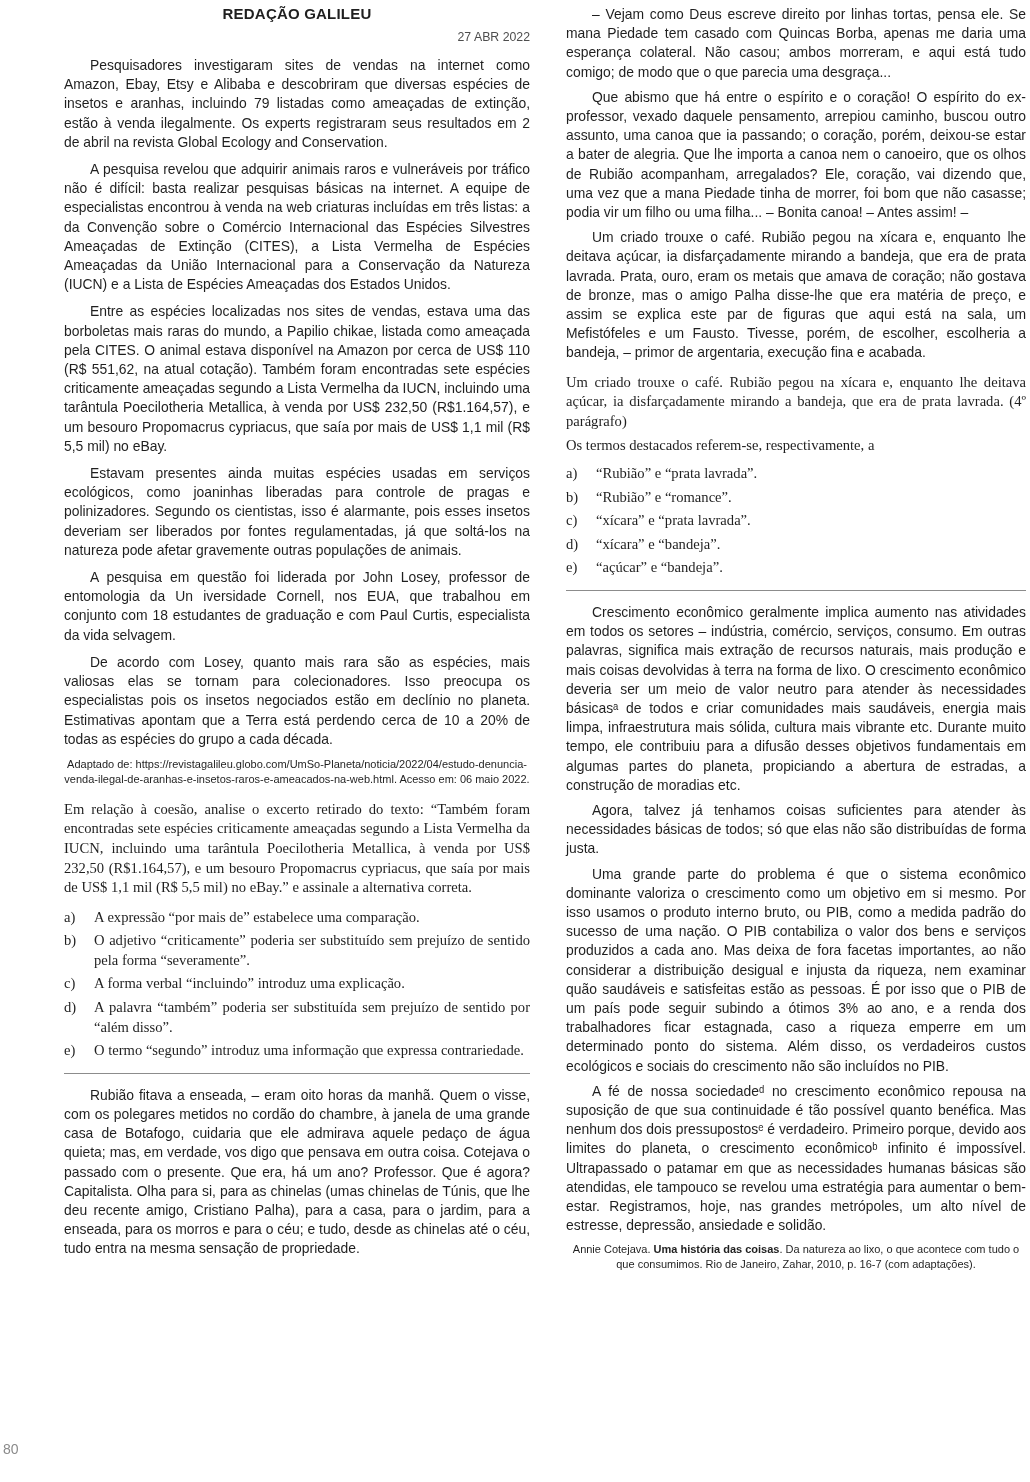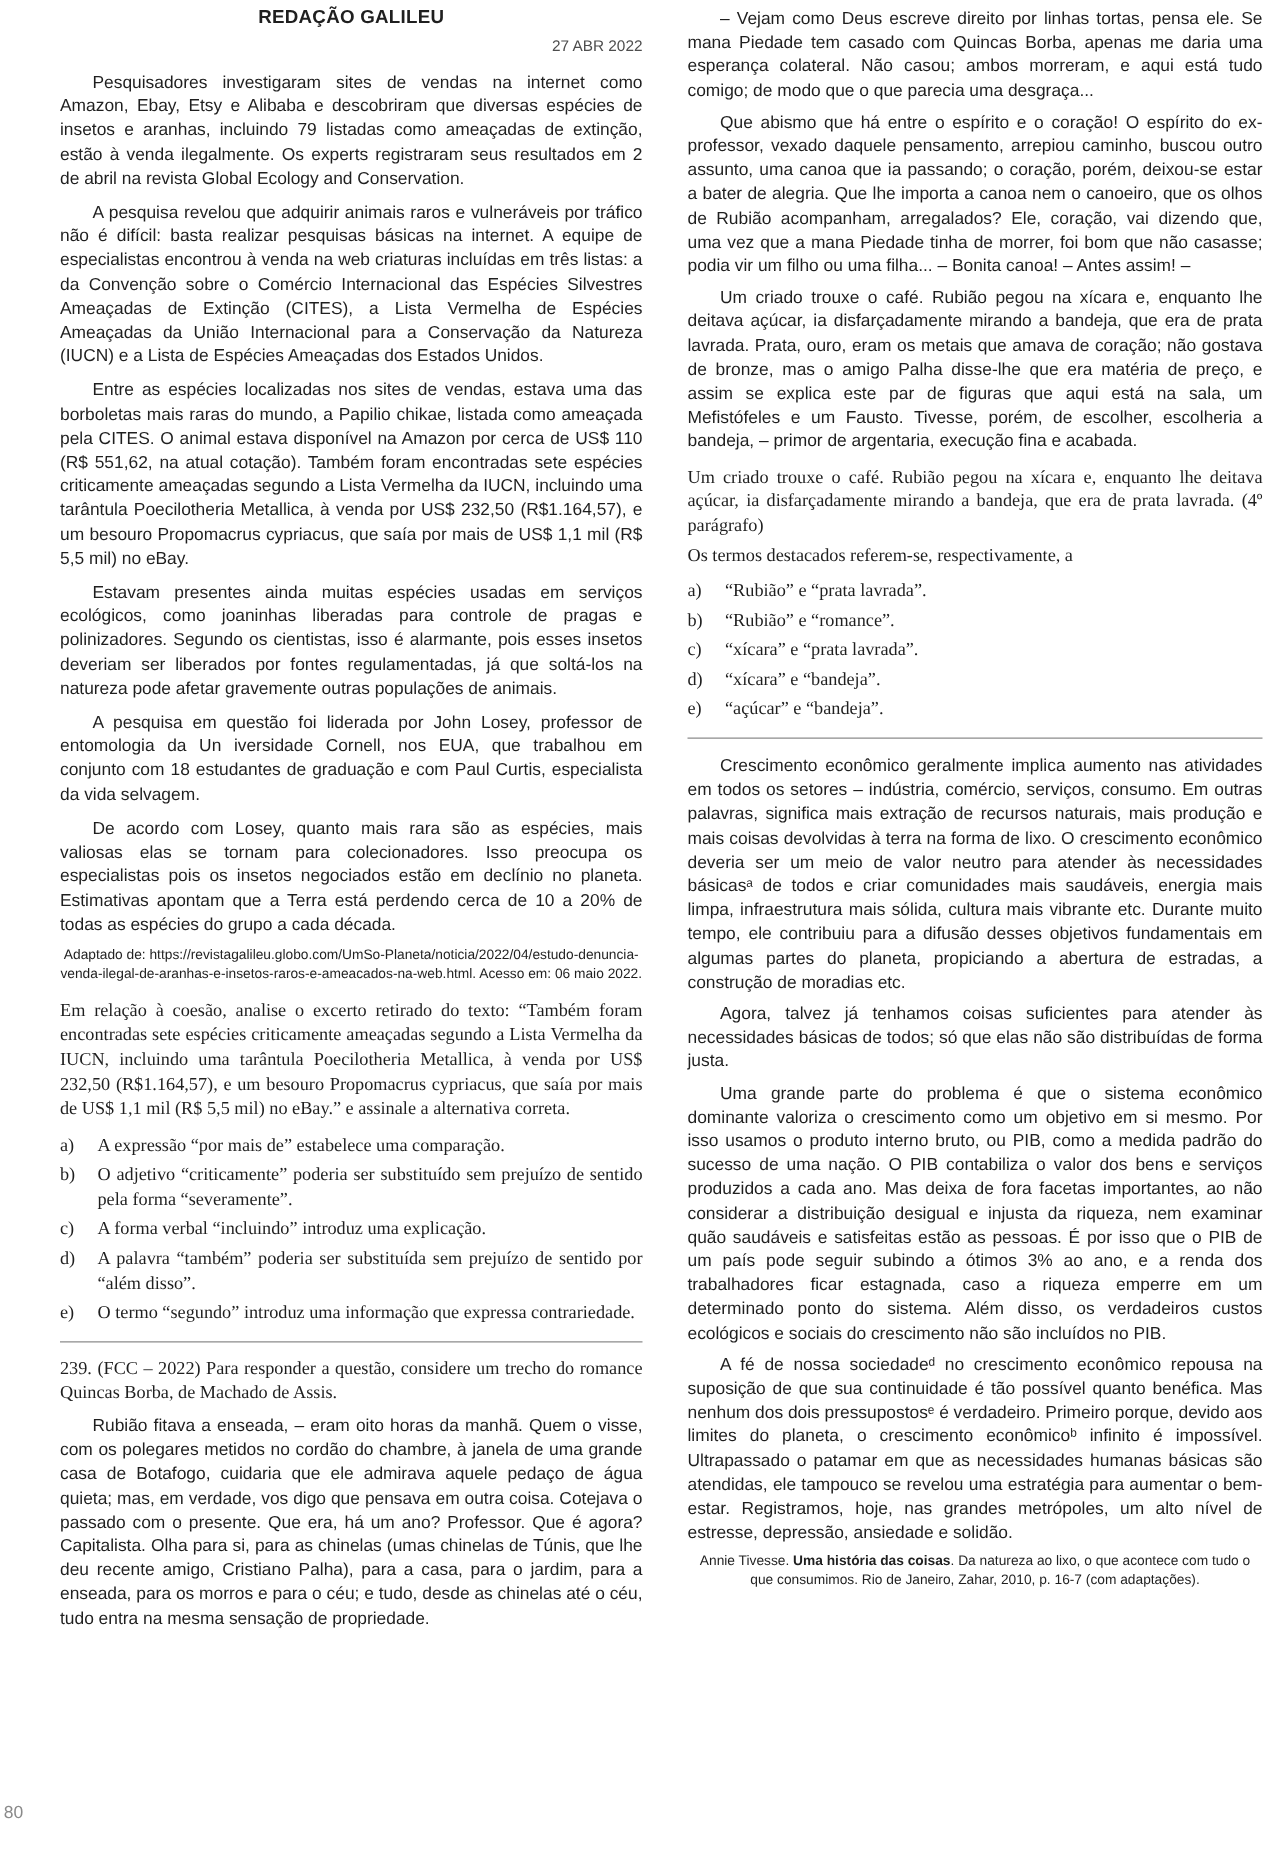--- a/index.html
+++ b/index.html
@@ -7,21 +7,21 @@
   body {
     width: 1030px; height: 1482px;
     font-family: "Liberation Sans", "DejaVu Sans", sans-serif;
     color: #1f1f1f;
     position: relative;
     overflow: hidden;
   }
   .page {
     position: relative;
     width: 1030px; height: 1482px;
-    padding: 5px 4px 0 48px;
+    padding: 5px 4px 0 64px;
     overflow: hidden;
   }
   .columns { display: flex; gap: 36px; }
   .col-left { width: 466px; flex: 0 0 466px; }
   .col-right { width: 460px; flex: 0 0 460px; }
 
   .bt {
     font-size: 13.9px;
     line-height: 19.2px;
     text-align: justify;
@@ -133,21 +133,20 @@
           <span class="opt-text">A palavra “também” poderia ser substituída sem prejuízo de sentido por “além disso”.</span>
         </div>
         <div class="option">
           <span class="opt-letter">e)</span>
           <span class="opt-text">O termo “segundo” introduz uma informação que expressa contrariedade.</span>
         </div>
       </div>
 
       <hr class="divider">
 
-      <p class="serif q-header">239. (FCC – 2022) Para responder a questão, considere um trecho do romance Quincas Borba, de Machado de Assis.</p>
       <p class="bt ind">Rubião fitava a enseada, – eram oito horas da manhã. Quem o visse, com os polegares metidos no cordão do chambre, à janela de uma grande casa de Botafogo, cuidaria que ele admirava aquele pedaço de água quieta; mas, em verdade, vos digo que pensava em outra coisa. Cotejava o passado com o presente. Que era, há um ano? Professor. Que é agora? Capitalista. Olha para si, para as chinelas (umas chinelas de Túnis, que lhe deu recente amigo, Cristiano Palha), para a casa, para o jardim, para a enseada, para os morros e para o céu; e tudo, desde as chinelas até o céu, tudo entra na mesma sensação de propriedade.</p>
     </div>
 
     <div class="col col-right">
       <p class="bt ind">– Vejam como Deus escreve direito por linhas tortas, pensa ele. Se mana Piedade tem casado com Quincas Borba, apenas me daria uma esperança colateral. Não casou; ambos morreram, e aqui está tudo comigo; de modo que o que parecia uma desgraça...</p>
       <p class="bt ind">Que abismo que há entre o espírito e o coração! O espírito do ex-professor, vexado daquele pensamento, arrepiou caminho, buscou outro assunto, uma canoa que ia passando; o coração, porém, deixou-se estar a bater de alegria. Que lhe importa a canoa nem o canoeiro, que os olhos de Rubião acompanham, arregalados? Ele, coração, vai dizendo que, uma vez que a mana Piedade tinha de morrer, foi bom que não casasse; podia vir um filho ou uma filha... – Bonita canoa! – Antes assim! –</p>
       <p class="bt ind">Um criado trouxe o café. Rubião pegou na xícara e, enquanto lhe deitava açúcar, ia disfarçadamente mirando a bandeja, que era de prata lavrada. Prata, ouro, eram os metais que amava de coração; não gostava de bronze, mas o amigo Palha disse-lhe que era matéria de preço, e assim se explica este par de figuras que aqui está na sala, um Mefistófeles e um Fausto. Tivesse, porém, de escolher, escolheria a bandeja, – primor de argentaria, execução fina e acabada.</p>
 
 
       <p class="serif excerpt">Um criado trouxe o café. Rubião pegou na xícara e, enquanto lhe deitava açúcar, ia disfarçadamente mirando a bandeja, que era de prata lavrada. (4º parágrafo)</p>
@@ -177,19 +176,19 @@
       </div>
 
       <hr class="divider">
 
 
       <p class="bt ind">Crescimento econômico geralmente implica aumento nas atividades em todos os setores – indústria, comércio, serviços, consumo. Em outras palavras, significa mais extração de recursos naturais, mais produção e mais coisas devolvidas à terra na forma de lixo. O crescimento econômico deveria ser um meio de valor neutro para atender às necessidades básicasᵃ de todos e criar comunidades mais saudáveis, energia mais limpa, infraestrutura mais sólida, cultura mais vibrante etc. Durante muito tempo, ele contribuiu para a difusão desses objetivos fundamentais em algumas partes do planeta, propiciando a abertura de estradas, a construção de moradias etc.</p>
       <p class="bt ind">Agora, talvez já tenhamos coisas suficientes para atender às necessidades básicas de todos; só que elas não são distribuídas de forma justa.</p>
       <p class="bt ind">Uma grande parte do problema é que o sistema econômico dominante valoriza o crescimento como um objetivo em si mesmo. Por isso usamos o produto interno bruto, ou PIB, como a medida padrão do sucesso de uma nação. O PIB contabiliza o valor dos bens e serviços produzidos a cada ano. Mas deixa de fora facetas importantes, ao não considerar a distribuição desigual e injusta da riqueza, nem examinar quão saudáveis e satisfeitas estão as pessoas. É por isso que o PIB de um país pode seguir subindo a ótimos 3% ao ano, e a renda dos trabalhadores ficar estagnada, caso a riqueza emperre em um determinado ponto do sistema. Além disso, os verdadeiros custos ecológicos e sociais do crescimento não são incluídos no PIB.</p>
       <p class="bt ind">A fé de nossa sociedadeᵈ no crescimento econômico repousa na suposição de que sua continuidade é tão possível quanto benéfica. Mas nenhum dos dois pressupostosᵉ é verdadeiro. Primeiro porque, devido aos limites do planeta, o crescimento econômicoᵇ infinito é impossível. Ultrapassado o patamar em que as necessidades humanas básicas são atendidas, ele tampouco se revelou uma estratégia para aumentar o bem-estar. Registramos, hoje, nas grandes metrópoles, um alto nível de estresse, depressão, ansiedade e solidão.</p>
 
-      <p class="src attribution"><span>Annie Tivesse. </span><b>Uma história das coisas</b><span>. Da natureza ao lixo, o que acontece com tudo o que consumimos. Rio de Janeiro, Zahar, 2010, p. 16-7 (com adaptações).</span></p>
+      <p class="src attribution"><span>Annie Cotejava. </span><b>Uma história das coisas</b><span>. Da natureza ao lixo, o que acontece com tudo o que consumimos. Rio de Janeiro, Zahar, 2010, p. 16-7 (com adaptações).</span></p>
     </div>
 
   </div>
 
   <div class="page-number">80</div>
 </div>
 
 </body></html>

